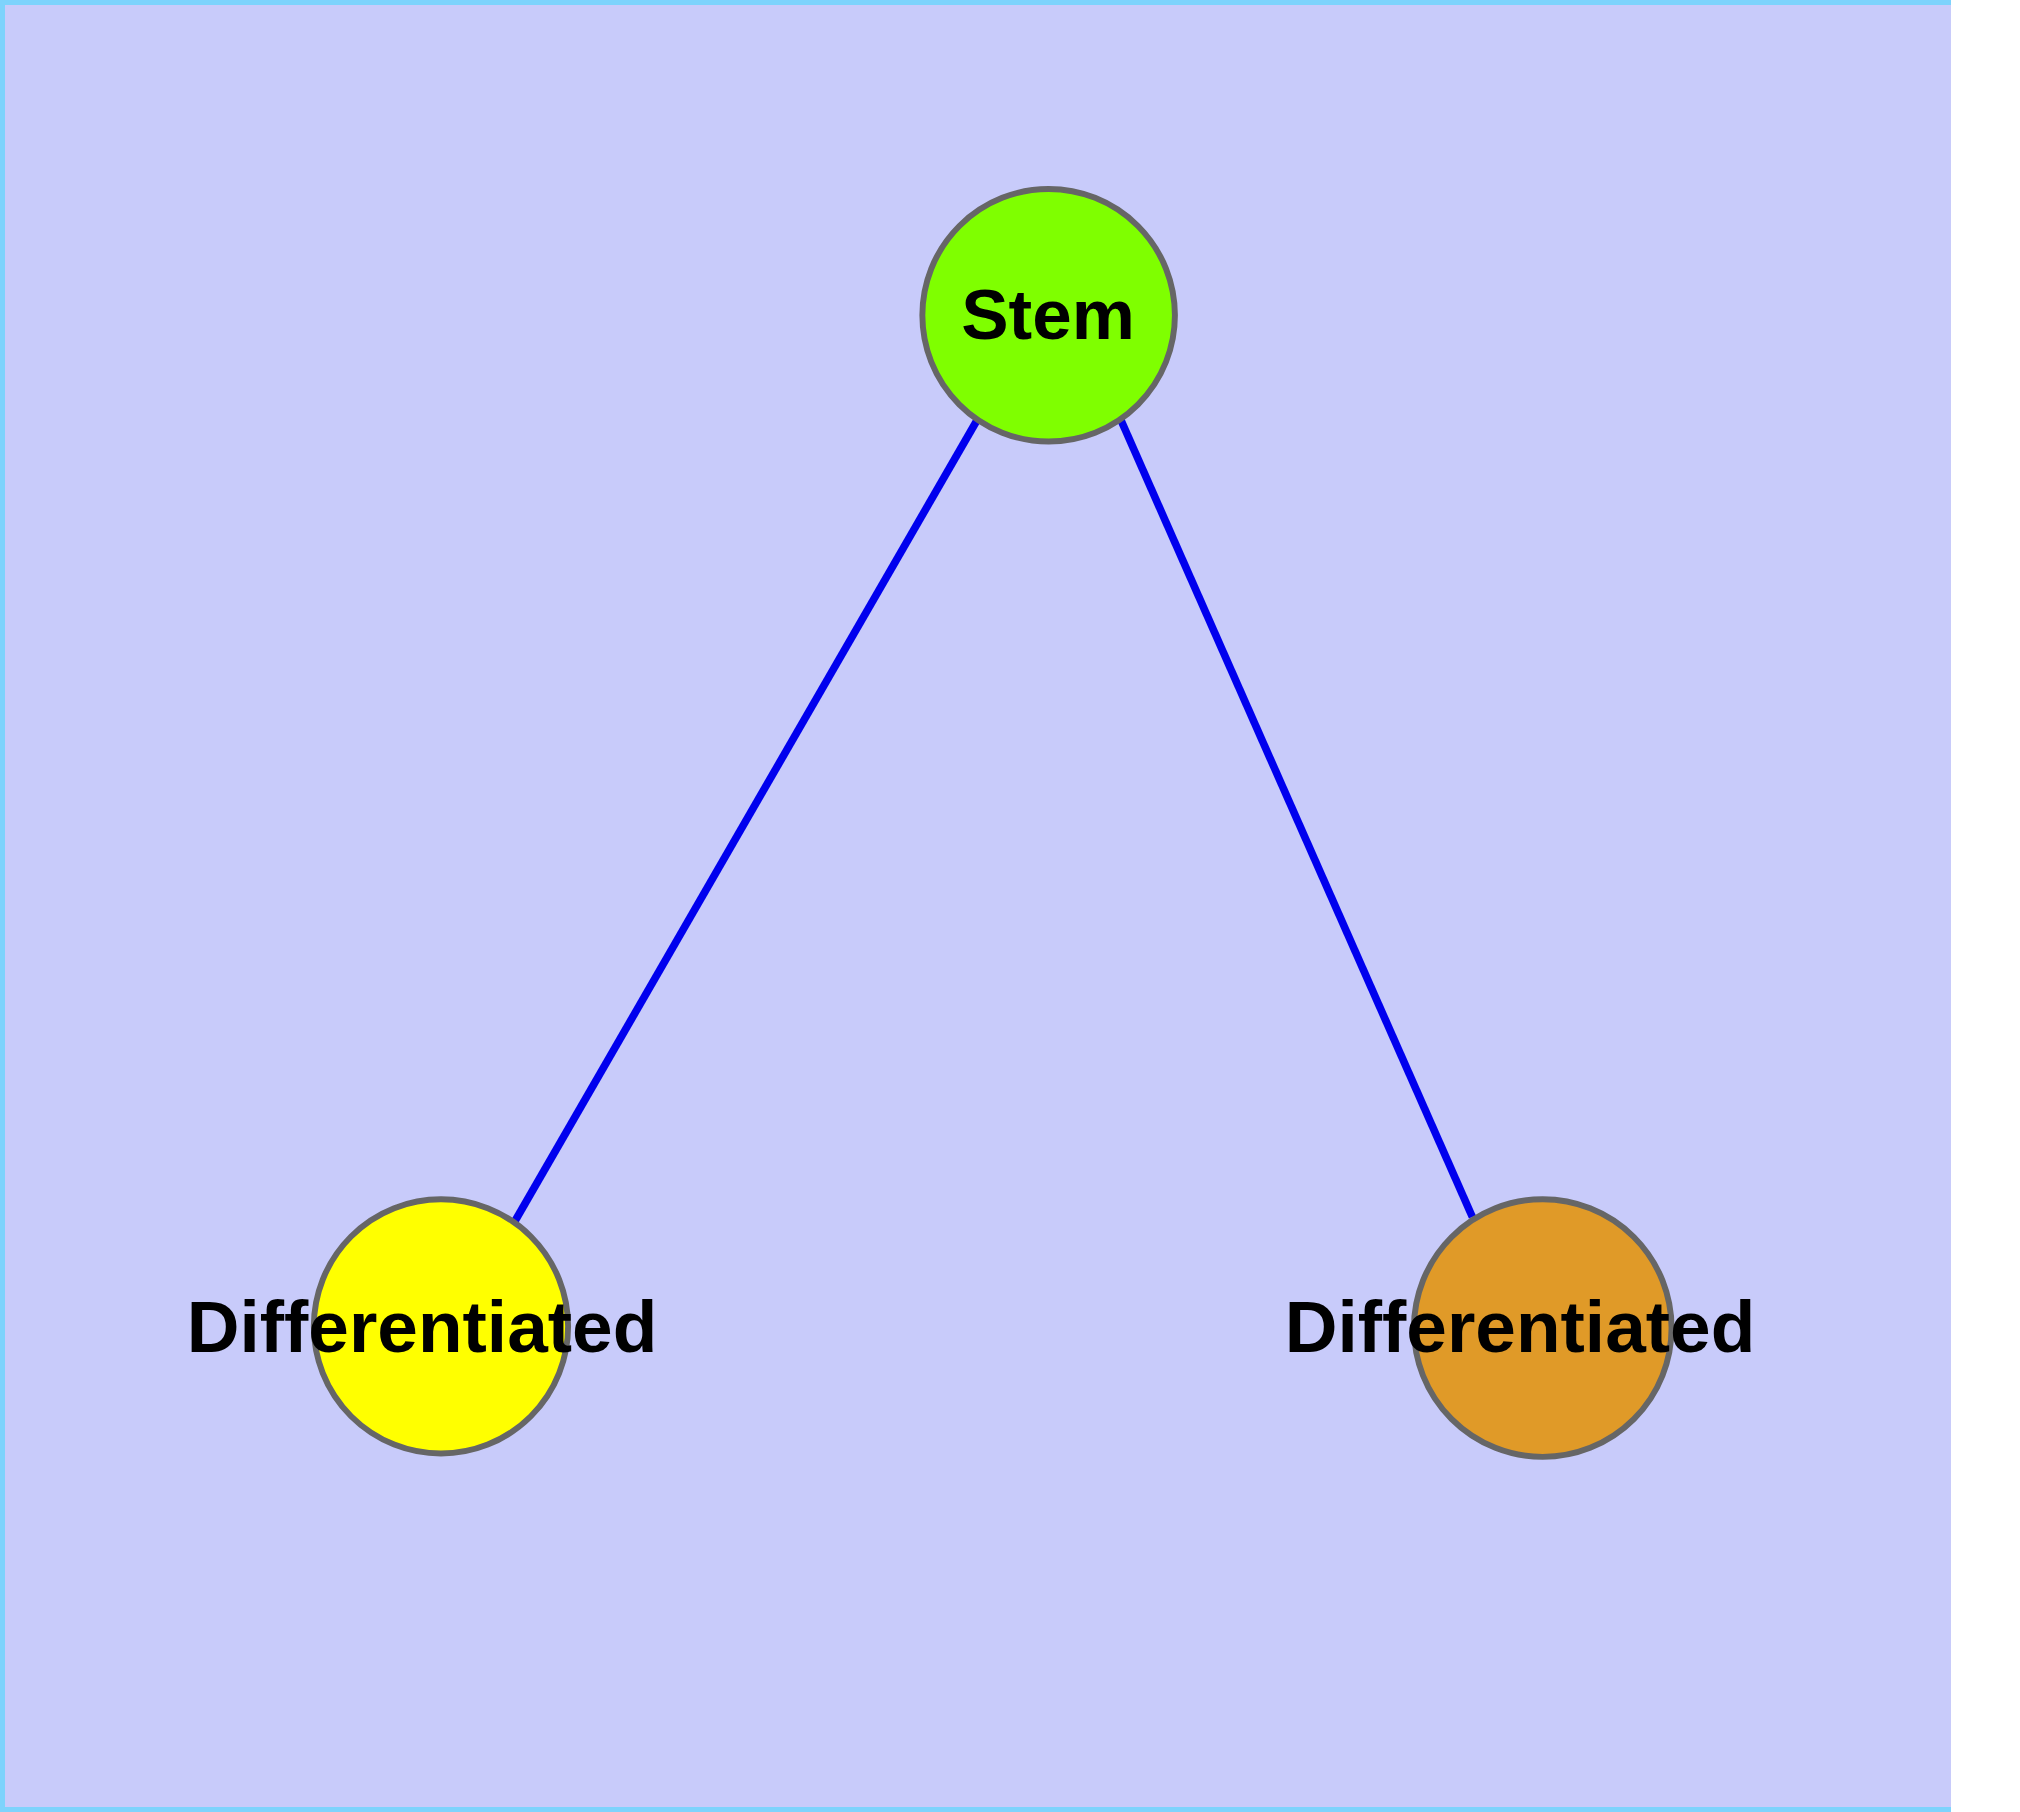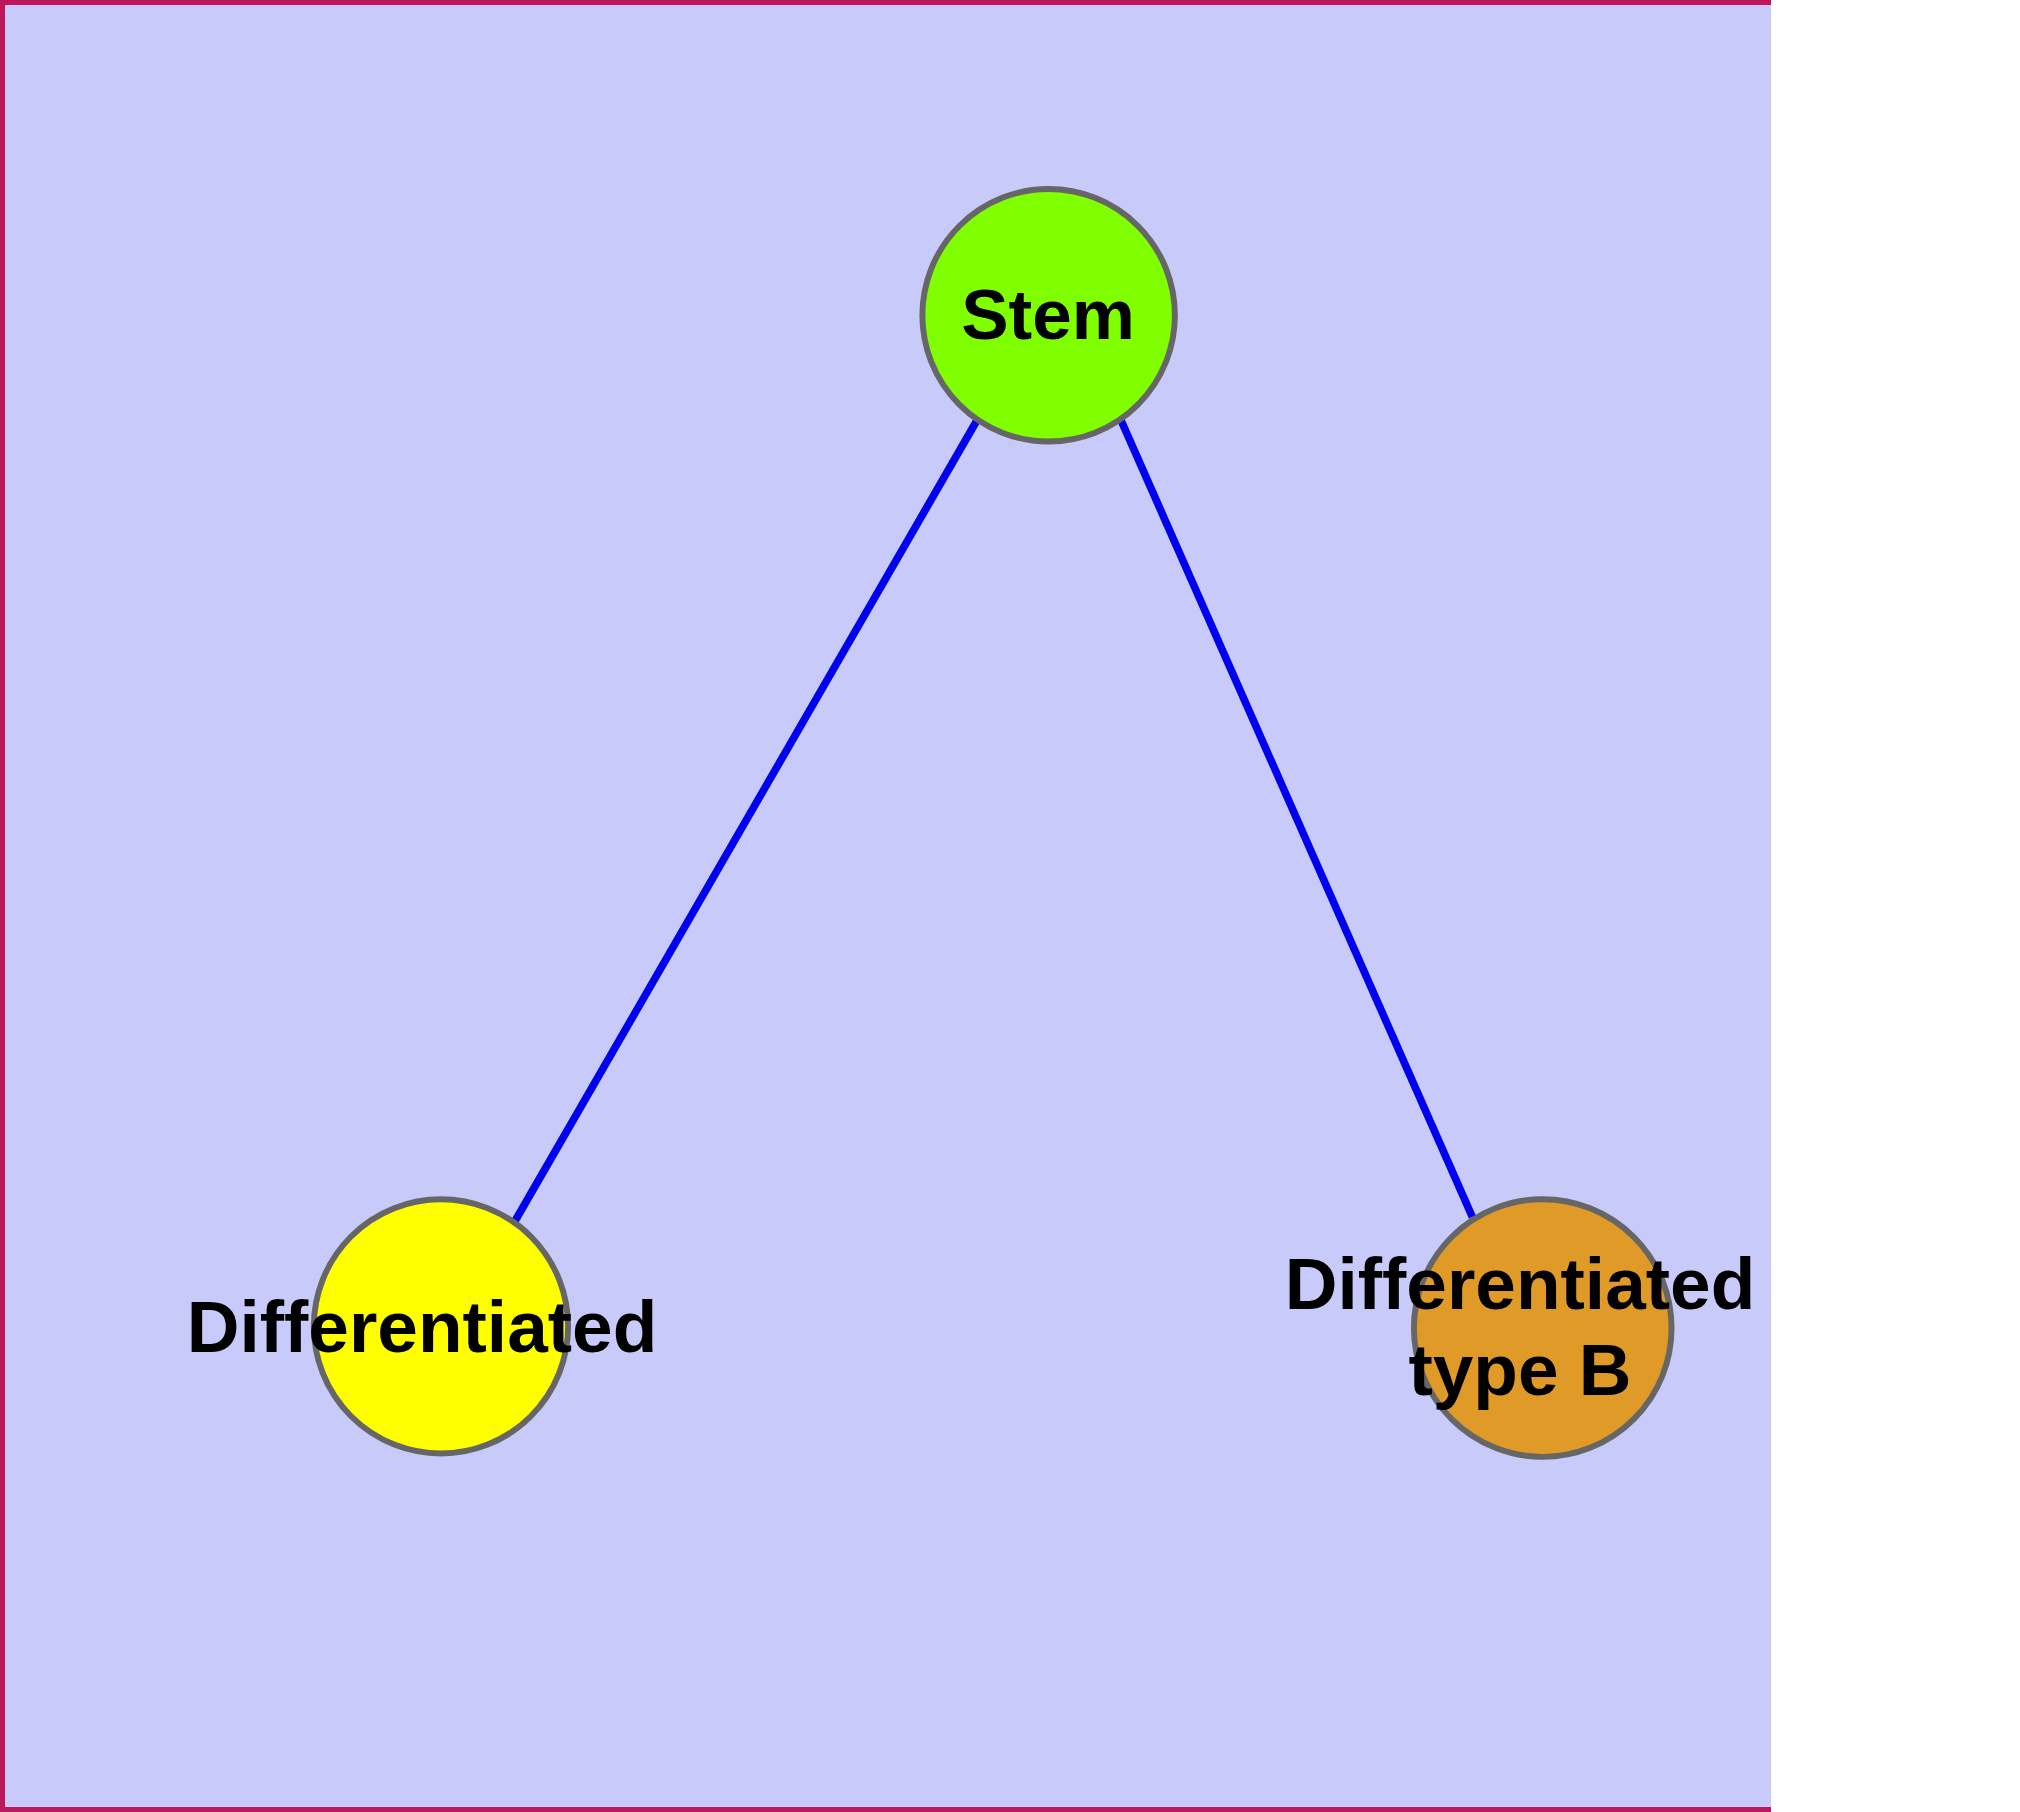--- a/index.html
+++ b/index.html
@@ -60,21 +60,21 @@
   #label-diff-b {
     font-size: 73px;
     left: 1520px;
     top: 1327px;
     transform: translate(-50%, -50%);
   }
 </style>
 </head>
 <body>
 
-<div id="canvas" style="width: 1771px; height: 1812px; background: #be185d;">
+<div id="canvas" style="width: 1951px; height: 1812px; background: #7dd3fc;">
 
   <div id="plot-area" style="background: rgb(200, 203, 250);"></div>
 
   <svg id="graph-svg" viewBox="0 0 2384 2138" xmlns="http://www.w3.org/2000/svg" style="width: 2021px; height: 1812px;">
 
     <g>
       <line x1="1153" y1="495" x2="606" y2="1443" stroke="#0000ee" stroke-width="9" stroke-linecap="butt"></line>
       <line x1="1322" y1="495" x2="1737" y2="1436" stroke="#0000ee" stroke-width="9" stroke-linecap="butt"></line>
     </g>
 
@@ -82,16 +82,16 @@
       <circle cx="1237" cy="372" r="149" fill="#7fff00" stroke="#666666" stroke-width="7"></circle>
       <circle cx="520" cy="1565" r="150" fill="#ffff00" stroke="#666666" stroke-width="7"></circle>
       <circle cx="1820" cy="1567" r="152" fill="#e09a28" stroke="#666666" stroke-width="7"></circle>
     </g>
   </svg>
 
   <div class="node-label" id="label-stem">Stem</div>
 
   <div class="node-label" id="label-diff-a"><span>Differentiated</span><br></div>
 
-  <div class="node-label" id="label-diff-b"><span>Differentiated</span><br><span>type B</span></div>
+  <div class="node-label" id="label-diff-b"><span>Differentiated</span><br></div>
 
 </div>
 
 
 </body></html>

